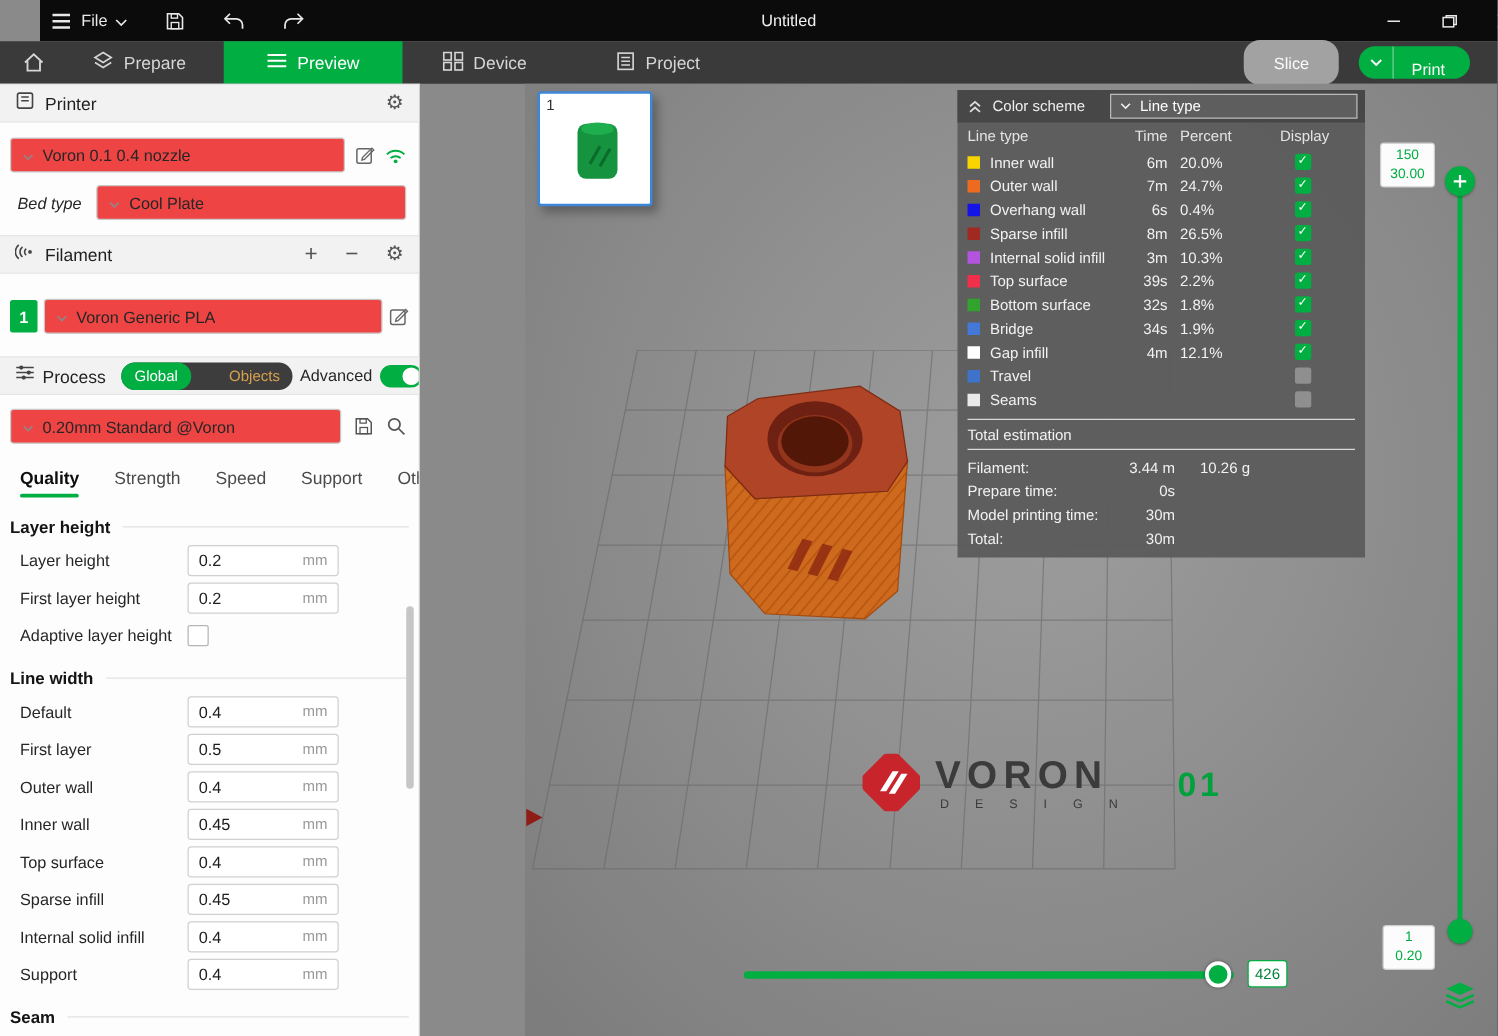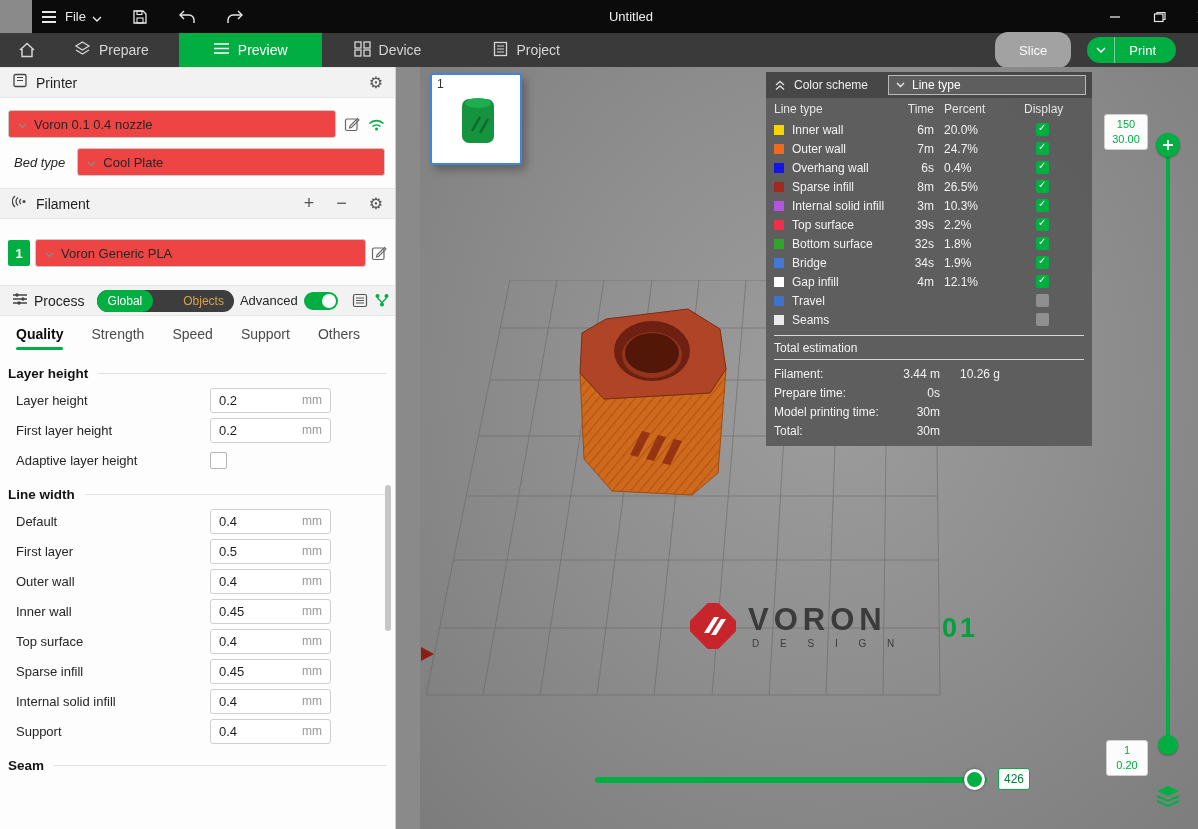--- a/index.html
+++ b/index.html
@@ -19,26 +19,26 @@
 
   
   .tabbar { position:absolute; left:0; top:33px; width:1198px; height:34px; background:#3a3a3a; display:flex; align-items:center; color:#d6d6d6; font-size:14px; }
   .tab { display:flex; align-items:center; gap:8px; height:34px; padding:0 10px; cursor:pointer; }
   .tab-home { margin-left:8px; }
   .tab-prepare { margin-left:18px; }
   .tab-preview { margin-left:20px; padding:0 34px; background:#00AE42; color:#fff; }
   .tab-device { margin-left:22px; }
   .tab-project { margin-left:52px; }
   .slice-btn { margin-left:auto; height:36px; padding:0 24px; background:#a2a2a2; color:#fcfcfc; border-radius:13px; display:flex; align-items:center; font-size:13px; cursor:default; }
-  .print-combo { margin-left:16px; margin-right:22px; height:26px; display:flex; align-items:center; background:#00AE42; border-radius:14px; color:#fff; overflow:hidden; cursor:pointer; }
+  .print-combo { margin-left:16px; margin-right:22px; height:26px; display:flex; align-items:flex-end; background:#00AE42; border-radius:14px; color:#fff; overflow:hidden; cursor:pointer; }
   .print-chev { width:28px; height:26px; display:flex; align-items:center; justify-content:center; border-right:1px solid rgba(255,255,255,.45); }
   .print-label { padding:0 20px 0 14px; font-size:13px; }
 
   
-  .sidebar { position:absolute; left:0; top:67px; width:396px; height:762px; background:#fdfdfd; border-right:1px solid #cfcfcf; overflow:hidden; }
+  .sidebar { position:absolute; left:0; top:67px; width:336px; height:762px; background:#fdfdfd; border-right:1px solid #cfcfcf; overflow:hidden; }
   .sec-head { height:31px; display:flex; align-items:center; gap:8px; padding:0 12px 0 12px; background:#f2f2f2; border-top:1px solid #e6e6e6; border-bottom:1px solid #e6e6e6; }
   .sec-title-txt { font-size:14px; color:#1f1f1f; }
   .hd-spacer { flex:1; }
   .ico-btn { color:#555; font-size:15px; display:flex; align-items:center; cursor:pointer; }
   .gear { font-size:16px; line-height:1; }
 
   .printer-row { display:flex; align-items:center; gap:8px; padding:12px 10px 5px 8px; }
   .bed-row { display:flex; align-items:center; gap:12px; padding:5px 10px 12px 14px; }
   .bed-label { font-size:13px; color:#262626;font-style:italic; }
   .select { height:28px; border:1px solid #c9c9c9; border-radius:3px; background:#ef4444; display:flex; align-items:center; gap:7px; padding:0 9px; font-size:13px; color:#262626; cursor:pointer; min-width:0; }
@@ -345,20 +345,41 @@
       <span class="ico-btn">
         <svg width="16" height="15" viewBox="0 0 16 15">
             <circle cx="3.5" cy="3" r="2" fill="#00AE42"></circle>
             <circle cx="12.5" cy="3" r="2" fill="#00AE42"></circle>
             <circle cx="8" cy="11.5" r="2" fill="#00AE42"></circle>
             <path d="M3.5 5 L8 9.5 L12.5 5" stroke="#00AE42" stroke-width="1.3" fill="none"></path>
           </svg>
       </span>
     </div>
 
+    <div class="preset-row">
+      <div class="select grow">
+        <span class="chev-svg"><svg width="9" height="6" viewBox="0 0 9 6">
+              <path d="M1 1 L4.5 4.5 L8 1" stroke="#8a8a8a" stroke-width="1.3" fill="none"></path>
+            </svg></span>
+        <span class="sel-txt">0.20mm Standard @Voron</span>
+      </div>
+      <span class="ico-btn">
+        <svg width="16" height="16" viewBox="0 0 16 16">
+            <path d="M2 2 h9 l3 3 v9 h-12 z" stroke="#555" fill="none" stroke-width="1.2"></path>
+            <rect x="5" y="9" width="6" height="5" stroke="#555" fill="none" stroke-width="1"></rect>
+            <rect x="5" y="2" width="5" height="3.5" stroke="#555" fill="none" stroke-width="1"></rect>
+          </svg>
+      </span>
+      <span class="ico-btn">
+        <svg width="16" height="16" viewBox="0 0 16 16">
+            <circle cx="6.5" cy="6.5" r="4.5" stroke="#555" fill="none" stroke-width="1.4"></circle>
+            <line x1="10" y1="10" x2="14.5" y2="14.5" stroke="#555" stroke-width="1.4"></line>
+          </svg>
+      </span>
+    </div>
 
     <div class="ptabs">
       <span class="ptab active">Quality</span>
       <span class="ptab">Strength</span>
       <span class="ptab">Speed</span>
       <span class="ptab">Support</span>
       <span class="ptab">Others</span>
     </div>
 
     <div class="params">

